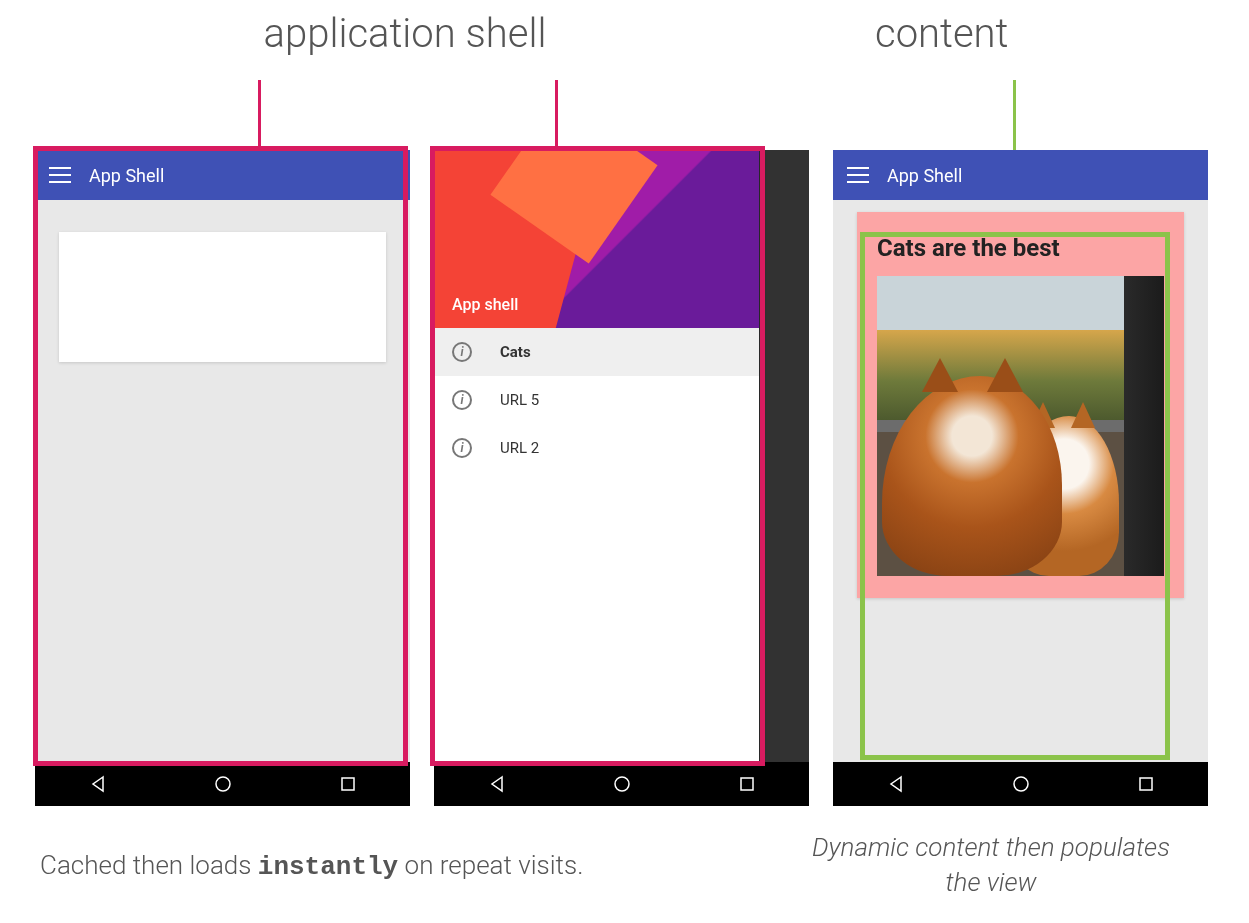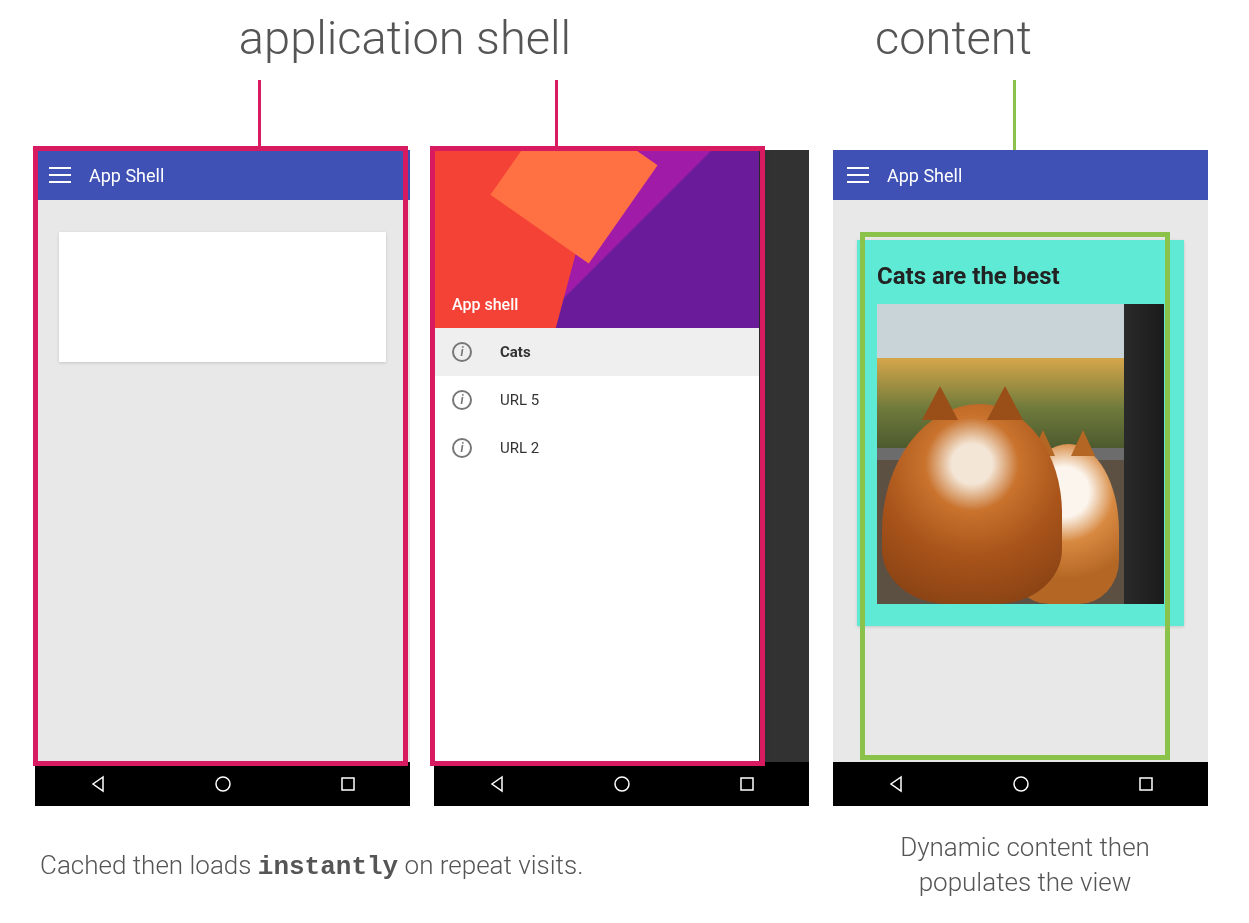--- a/index.html
+++ b/index.html
@@ -4,21 +4,21 @@
   <style>
     * { box-sizing: border-box; margin: 0; padding: 0; }
     body {
       font-family: -apple-system, BlinkMacSystemFont, "Segoe UI", Roboto, Helvetica, Arial, sans-serif;
       background: #fff;
       width: 1249px;
       height: 923px;
       position: relative;
     }
     .title {
-      font-size: 47px;
+      font-size: 40px;
       color: #555;
       font-weight: 300;
       text-align: center;
       position: absolute;
     }
     .title-left { top: 10px; left: 175px; width: 460px; }
     .title-right { top: 10px; left: 875px; }
     .connector {
       position: absolute;
       width: 3px;
@@ -123,22 +123,22 @@
       border-radius: 50%;
       display: flex;
       align-items: center;
       justify-content: center;
       font-size: 12px;
       font-weight: 700;
       color: #777;
       font-style: italic;
     }
     .content-card {
-      margin: 40px 24px;
-      background: #5eead4;
+      margin: 12px 24px;
+      background: #fca5a5;
       padding: 22px 20px;
       box-shadow: 0 1px 3px rgba(0,0,0,0.15);
     }
     .content-card h2 {
       font-size: 24px;
       color: #222;
       margin-bottom: 14px;
       font-weight: 700;
     }
     .content-card p {
@@ -192,21 +192,21 @@
     }
     .nav-btn svg { display: block; }
     .caption {
       position: absolute;
       color: #555;
       font-size: 26px;
       font-weight: 300;
     }
     .cap-left { top: 850px; left: 40px; width: 720px; }
     .cap-left b { font-weight: 700; font-family: Liberation Mono, monospace; }
-    .cap-right { top: 830px; left: 845px; width: 360px; text-align: center; line-height: 1.35; }
+    .cap-right { top: 830px; left: 811px; width: 360px; text-align: center; line-height: 1.35; font-style: italic; }
   </style>
 </head>
 <body>
 
 <div class="title title-left">application shell</div>
 <div class="title title-right">content</div>
 
 <div class="connector connector-pink c1"></div>
 <div class="connector connector-pink c2"></div>
 <div class="connector connector-green c3"></div>

